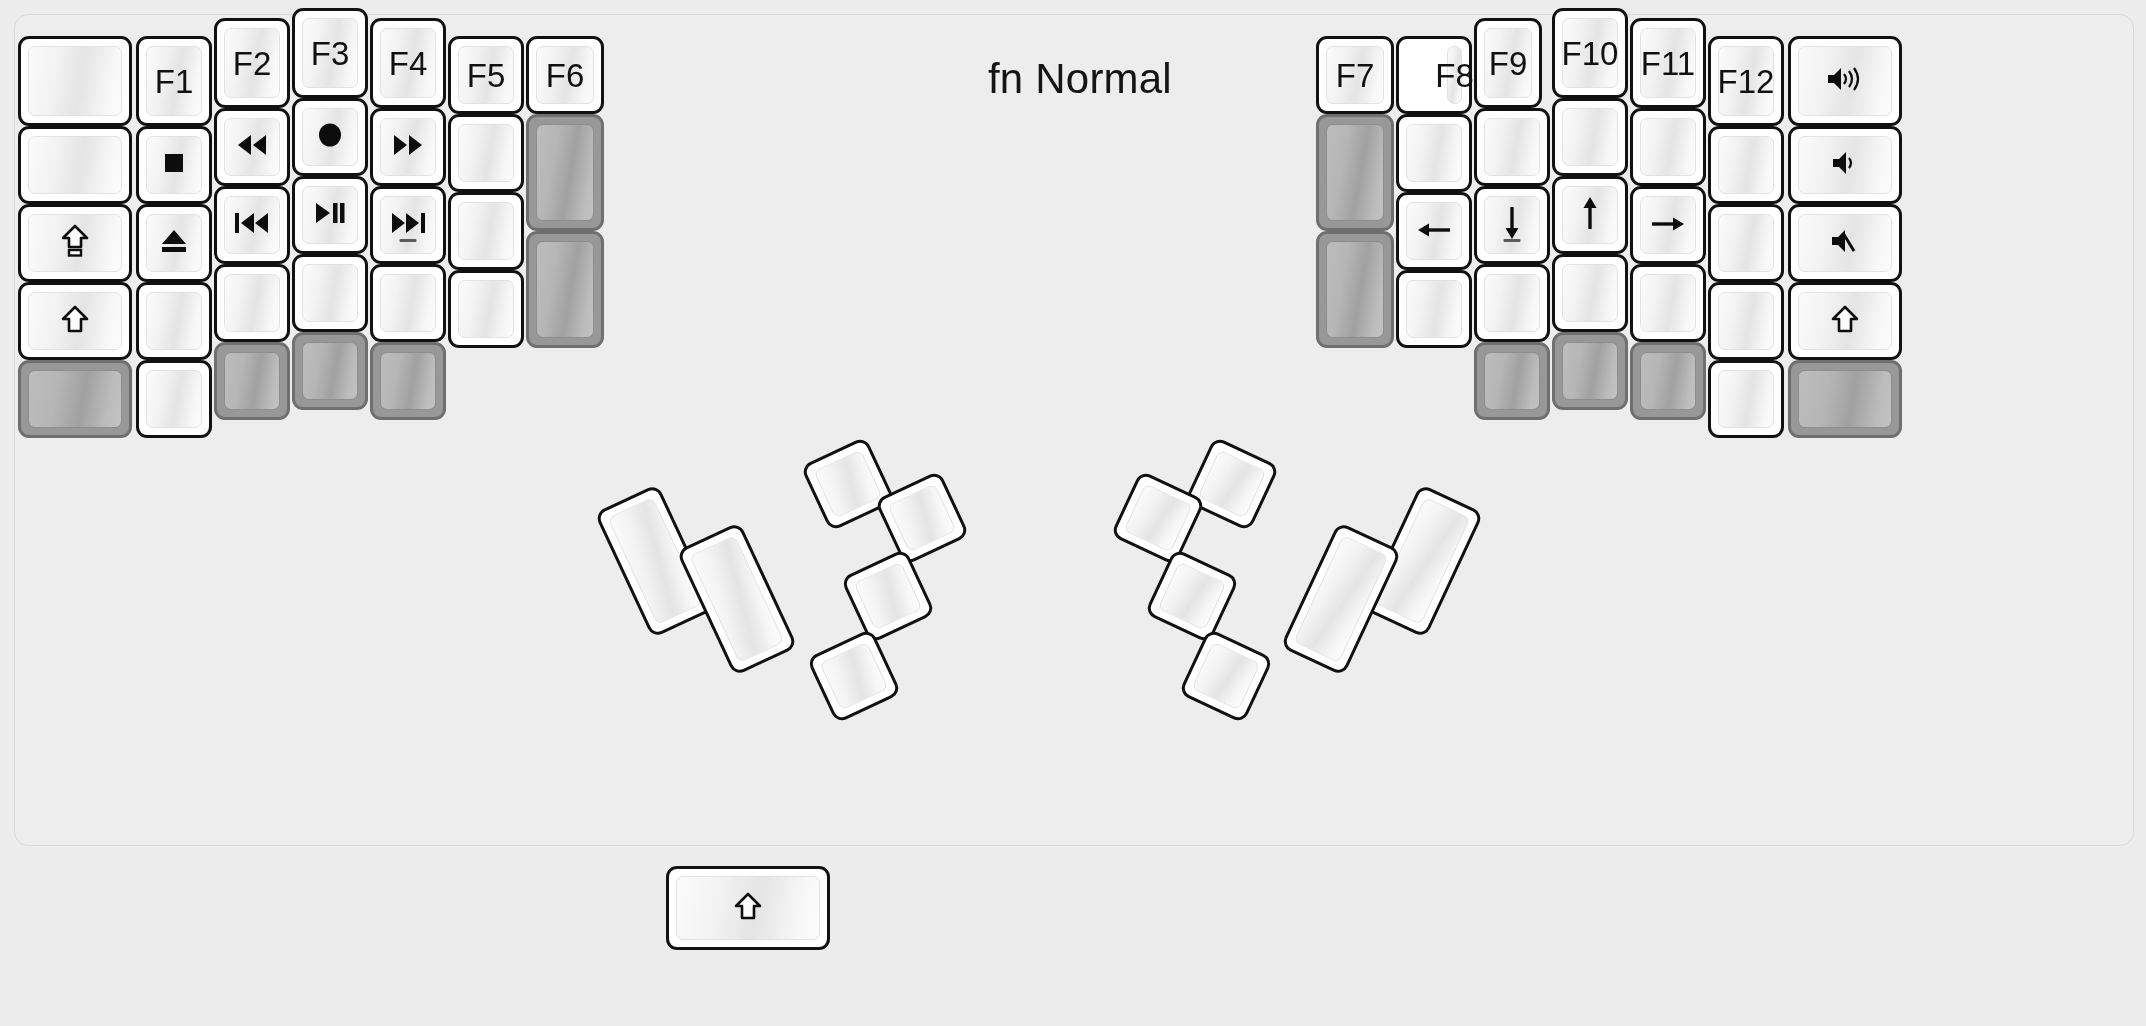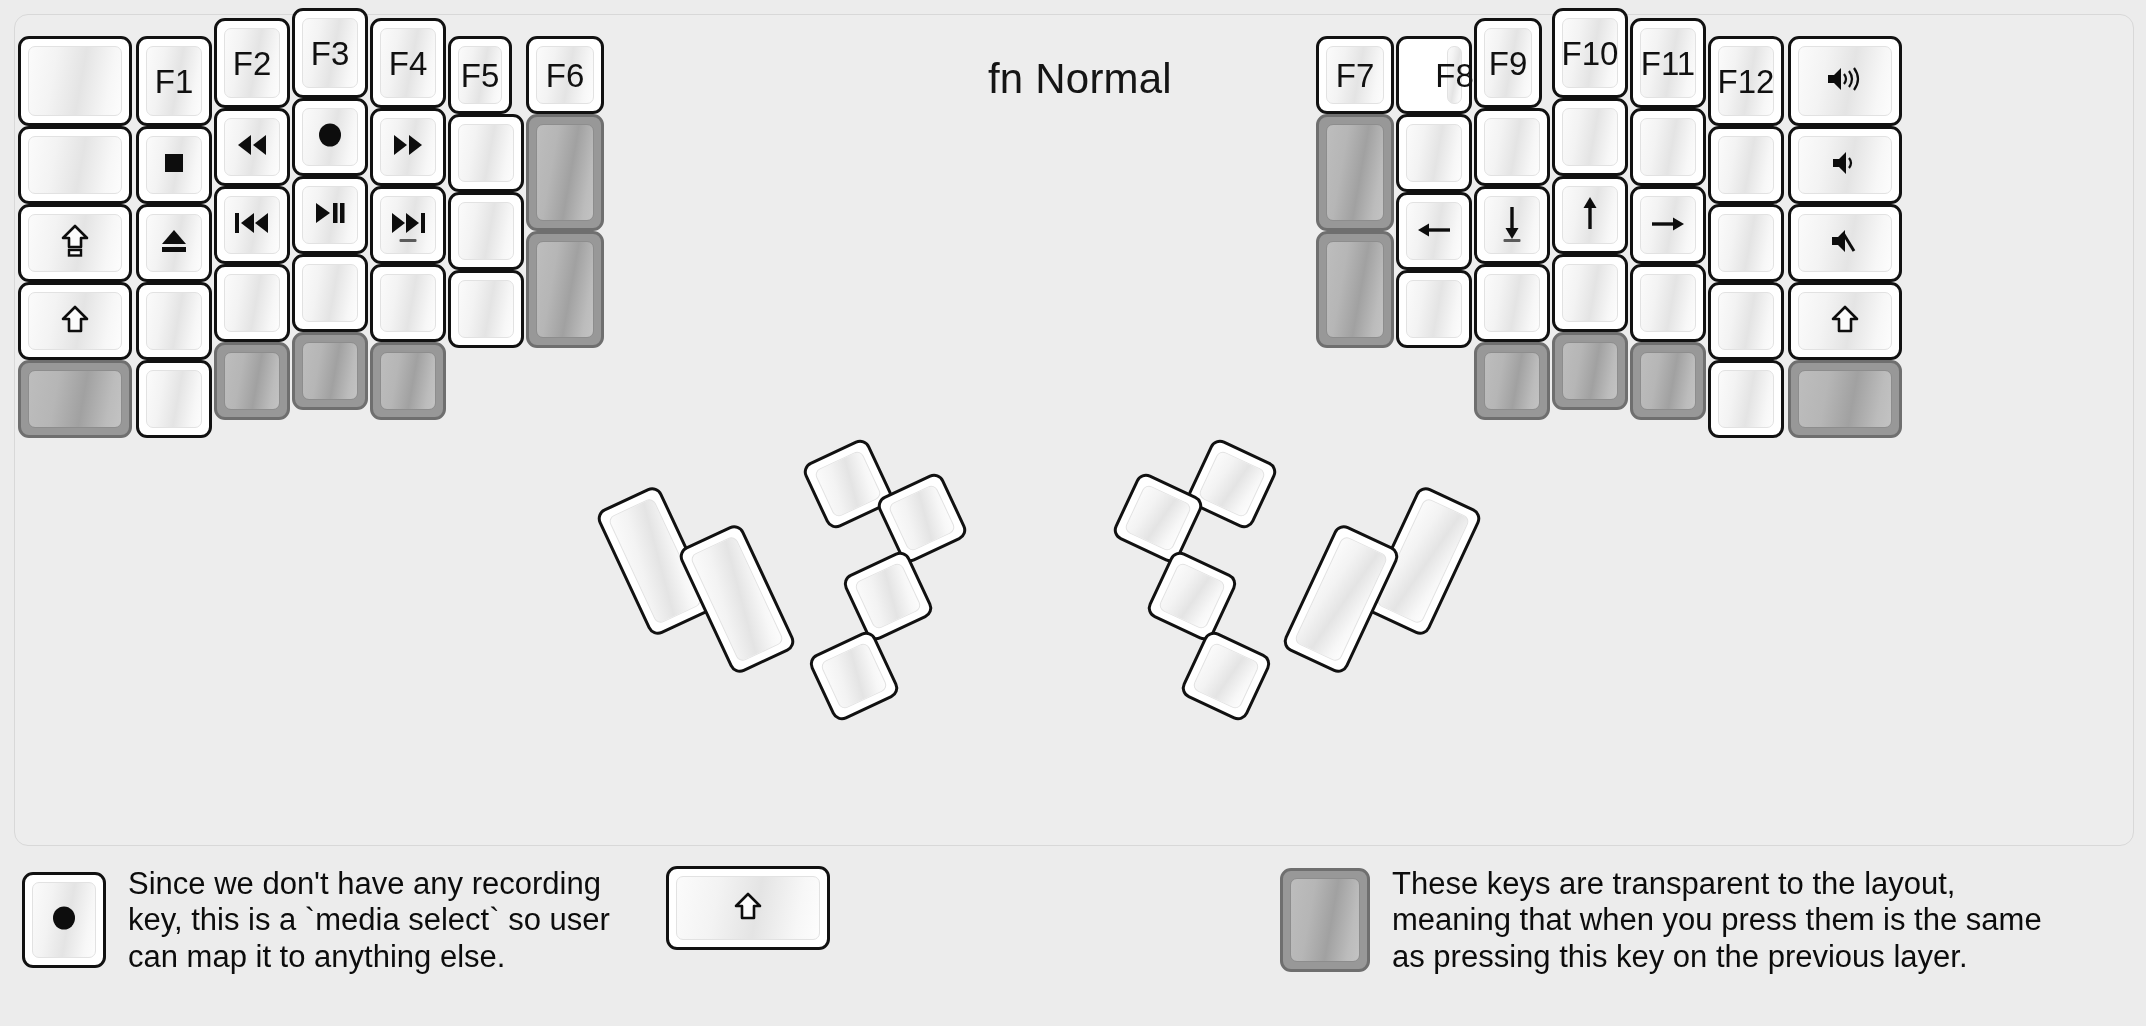--- a/index.html
+++ b/index.html
@@ -236,21 +236,21 @@
             </svg></span>
           <span class="submark"></span>
         </div>
       </div>
       <div class="key" style="left: 370px; top: 264px; width: 76px; height: 78px;">
         <div class="cap"></div>
       </div>
       <div class="key trans" style="left: 370px; top: 342px; width: 76px; height: 78px;">
         <div class="cap"></div>
       </div>
-      <div class="key" style="left: 448px; top: 36px; width: 64px; height: 78px;">
+      <div class="key" style="left: 448px; top: 36px; width: 76px; height: 78px;">
         <div class="cap">
           <span class="legend">F5</span>
         </div>
       </div>
       <div class="key" style="left: 448px; top: 114px; width: 76px; height: 78px;">
         <div class="cap"></div>
       </div>
       <div class="key" style="left: 448px; top: 192px; width: 76px; height: 78px;">
         <div class="cap"></div>
       </div>
@@ -456,43 +456,23 @@
       </div>
       <div class="key thumbkey" style="left: 1156px; top: 560px; width: 72px; height: 72px; transform: rotate(25deg);">
         <div class="cap"></div>
       </div>
       <div class="key thumbkey" style="left: 1190px; top: 640px; width: 72px; height: 72px; transform: rotate(25deg);">
         <div class="cap"></div>
       </div>
     </div>
 
   <div class="footer" id="footer">
-      <div class="legend-item" style="left: 22px; top: 14px;">
-        <div class="legend-key" style="width: 84px; height: 96px;">
-          <div class="cap">
-            <span class="glyph"><svg width="32" height="32" viewBox="0 0 32 32">
-                <ellipse cx="16" cy="16" rx="11" ry="11.5" fill="#0d0d0d"></ellipse>
-              </svg></span>
-          </div>
-        </div>
-        <div class="legend-text">Since we don't have any recording
-key, this is a `media select` so user
-can map it to anything else.</div>
-      </div>
       <div class="legend-item" style="left: 666px; top: 14px;">
         <div class="legend-key" style="width: 164px; height: 84px;">
           <div class="cap">
             <span class="glyph"><svg width="30" height="30" viewBox="0 0 30 30">
                 <path d="M15 3 L27 15 L21 15 L21 27 L9 27 L9 15 L3 15 Z" fill="#fbfbfb" stroke="#0d0d0d" stroke-width="2.6" stroke-linejoin="round"></path>
               </svg></span>
           </div>
         </div>
       </div>
-      <div class="legend-item" style="left: 1280px; top: 14px;">
-        <div class="legend-key trans" style="width: 90px; height: 104px;">
-          <div class="cap"></div>
-        </div>
-        <div class="legend-text">These keys are transparent to the layout,
-meaning that when you press them is the same
-as pressing this key on the previous layer.</div>
-      </div>
     </div>
 </div>
 
 </body></html>

